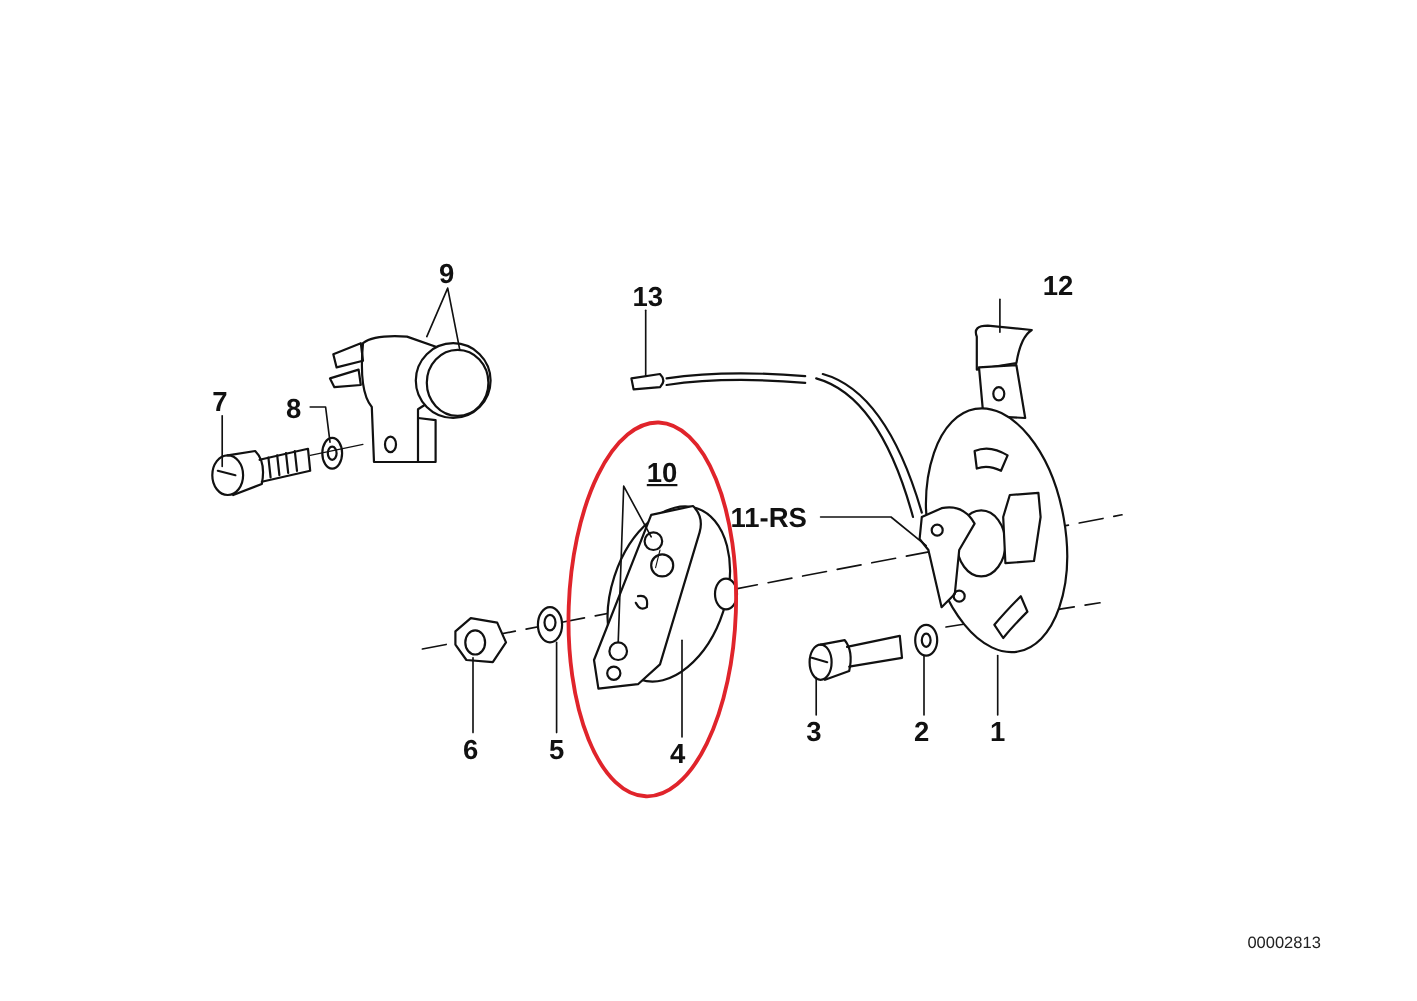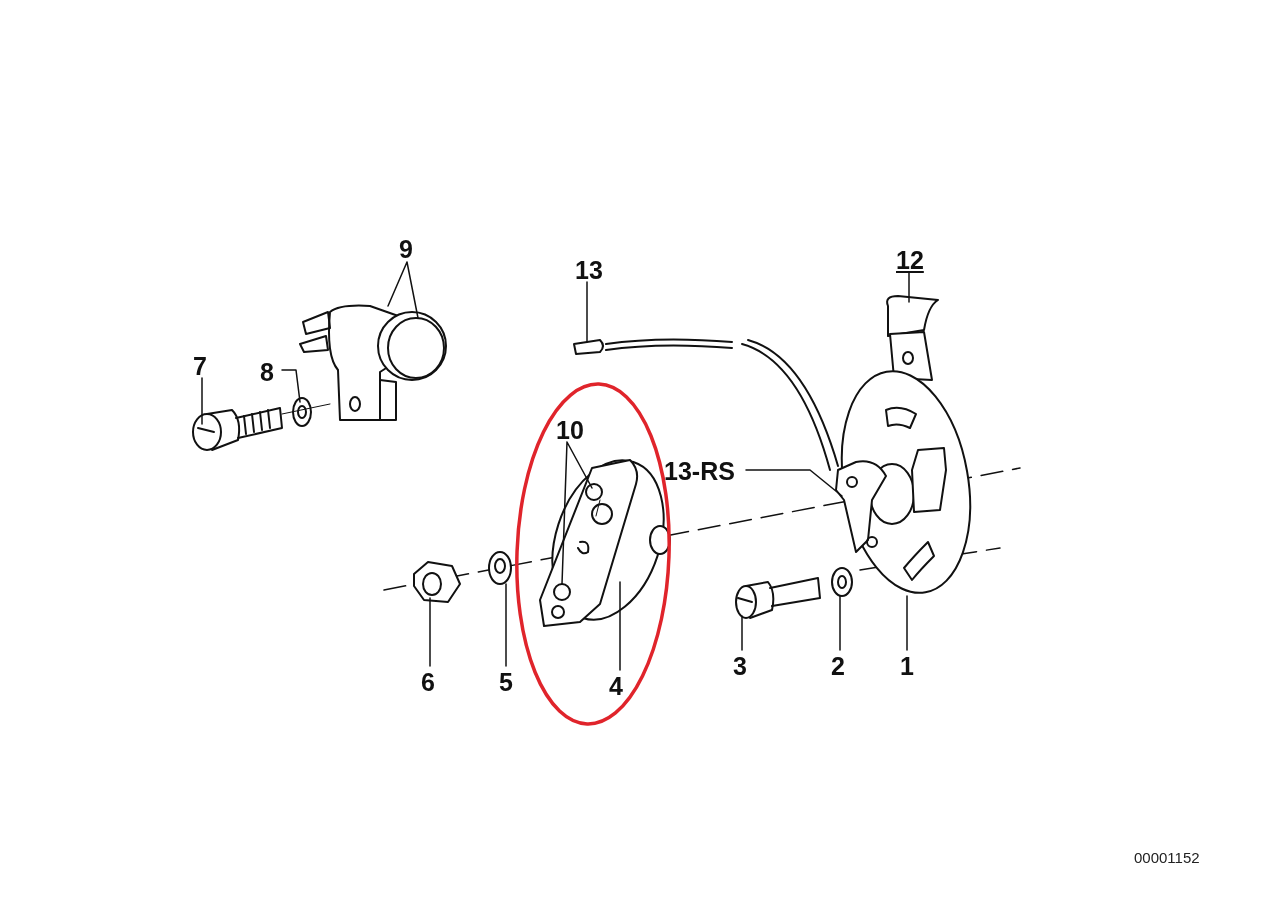--- a/index.html
+++ b/index.html
@@ -127,18 +127,18 @@
 
 <div class="callout" style="left:900px;top:654px;">1</div>
 <div class="callout" style="left:831px;top:654px;">2</div>
 <div class="callout" style="left:733px;top:654px;">3</div>
 <div class="callout" style="left:609px;top:674px;">4</div>
 <div class="callout" style="left:499px;top:670px;">5</div>
 <div class="callout" style="left:421px;top:670px;">6</div>
 <div class="callout" style="left:193px;top:354px;">7</div>
 <div class="callout" style="left:260px;top:360px;">8</div>
 <div class="callout" style="left:399px;top:237px;">9</div>
-<div class="callout" style="left:556px;top:418px;">10</div>
+<div class="callout" style="left:588px;top:418px;text-decoration:underline;">10</div>
 <div class="callout" style="left:575px;top:258px;">13</div>
-<div class="callout" style="left:896px;top:248px;text-decoration:underline;">12</div>
-<div class="callout" style="left:664px;top:459px;">13-RS</div>
+<div class="callout" style="left:948px;top:248px;">12</div>
+<div class="callout" style="left:664px;top:459px;">11-RS</div>
 
-<div class="docid">00001152</div>
+<div class="docid">00002813</div>
 
 </body></html>

